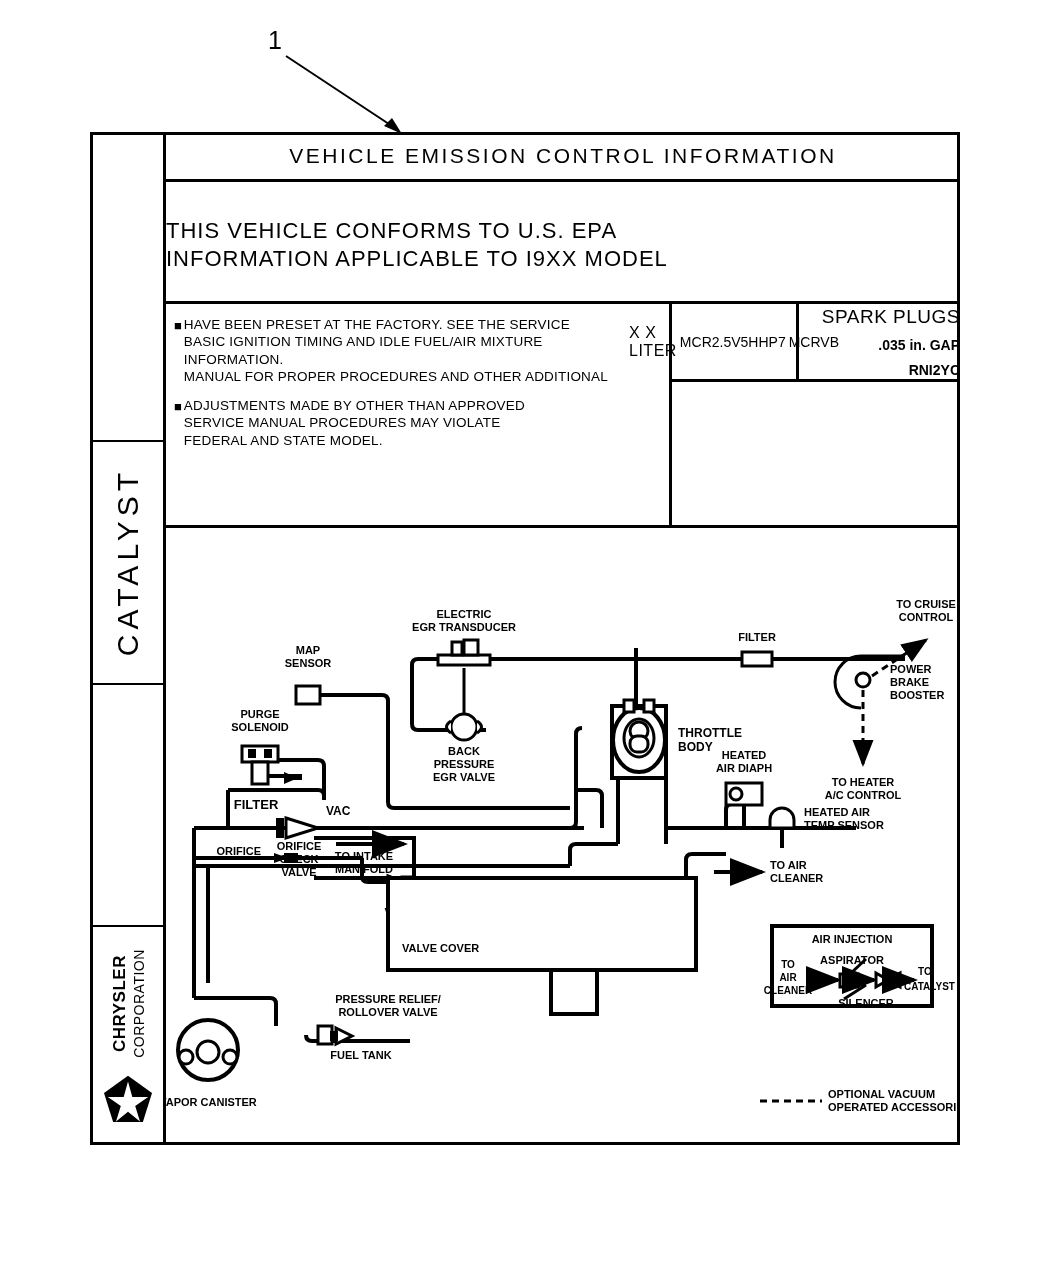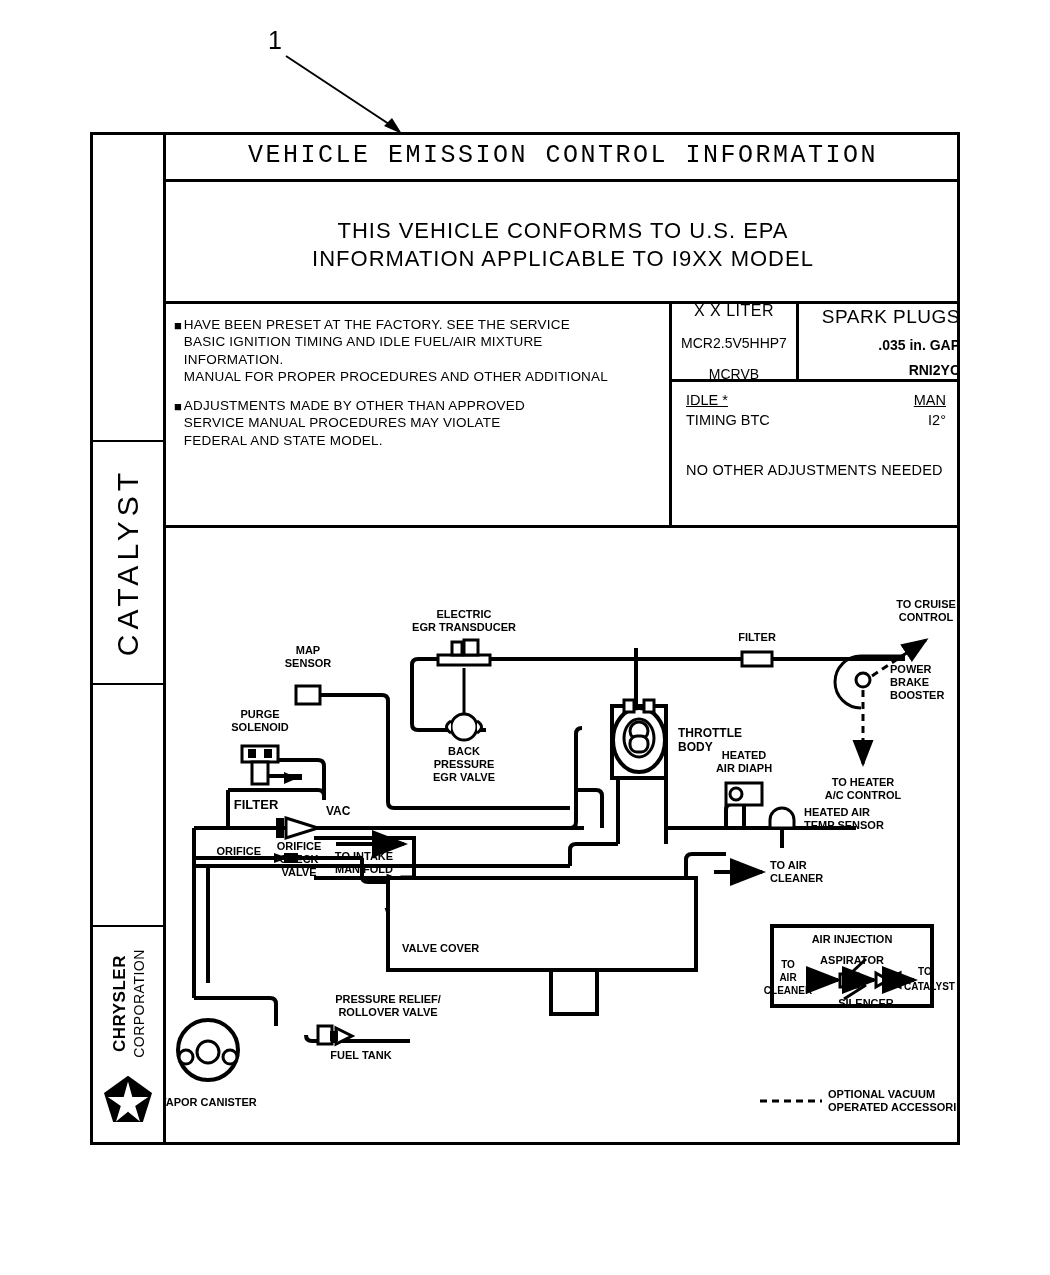--- a/index.html
+++ b/index.html
@@ -34,43 +34,43 @@
         display:flex;flex-direction:column;align-items:center;gap:1px;}
   #chrysler-name{font-size:17px;font-weight:bold;letter-spacing:.5px;}
   #chrysler-corp{font-size:14px;letter-spacing:.5px;}
   #pentastar{position:absolute;left:14px;top:150px;width:48px;height:52px;}
 
   
   .rc{left:166px;}
   #title-row{top:132px;width:794px;height:50px;
              border-bottom:3px solid #000;box-sizing:border-box;
              display:flex;align-items:center;justify-content:center;}
-  #title-row div{font-size:25px;letter-spacing:2.5px;font-family:Liberation Mono, monospace;}
+  #title-row div{font-size:21px;letter-spacing:2.5px;}
 
   #conformance-row{top:182px;width:794px;height:122px;
         border-bottom:3px solid #000;box-sizing:border-box;
-        display:flex;flex-direction:column;align-items:center;
+        display:flex;flex-direction:column;
         justify-content:center;gap:2px;padding-top:6px;}
   #conformance-row div{font-size:22px;letter-spacing:1px;line-height:1.18;}
 
   
   #spec-band{top:304px;width:794px;height:224px;
              border-bottom:3px solid #000;box-sizing:border-box;}
   #spec-left{position:absolute;left:0;top:0;width:506px;height:100%;
              border-right:3px solid #000;box-sizing:border-box;padding:12px 6px 0 8px;}
   .bullet-para{display:flex;gap:2px;margin-bottom:12px;}
   .bullet-para .bullet{font-size:13px;line-height:1;padding-top:3px;}
   .bullet-para .lines div{font-size:13.5px;line-height:1.28;letter-spacing:.2px;}
   #caution-line{font-size:13.5px;letter-spacing:.2px;padding-left:8px;margin-top:16px;}
 
   #spec-right{position:absolute;left:506px;top:0;width:288px;height:100%;}
   #spec-right-top{position:absolute;left:0;top:0;width:288px;height:78px;
         border-bottom:3px solid #000;box-sizing:border-box;display:flex;}
   #engine-cell{width:127px;border-right:3px solid #000;box-sizing:border-box;
-        display:flex;flex-direction:column;align-items:center;justify-content:center;gap:15px;}
+        display:flex;align-items:center;justify-content:center;gap:3px;}
   #engine-cell .hdr{font-size:16px;letter-spacing:.5px;}
   #engine-cell .v{font-size:14px;}
   #plug-cell{flex:1;display:flex;flex-direction:column;
         align-items:flex-end;justify-content:center;gap:9px;}
   #plug-cell .hdr{font-size:19px;letter-spacing:.5px;}
   #plug-cell .v{font-size:14px;font-weight:bold;}
 
   #idle-block{position:absolute;left:0;top:78px;width:288px;height:146px;padding:10px 14px;
         box-sizing:border-box;}
   .idle-row{display:flex;justify-content:space-between;align-items:baseline;}
@@ -152,31 +152,20 @@
         <div class="hdr">X X LITER</div>
         <div class="v">MCR2.5V5HHP7</div>
         <div class="v">MCRVB</div>
       </div>
       <div id="plug-cell">
         <div class="hdr">SPARK PLUGS</div>
         <div class="v">.035 in. GAP</div>
         <div class="v">RNI2YC</div>
       </div>
     </div>
-    <div id="idle-block">
-      <div class="idle-row">
-        <div class="l u">IDLE *</div>
-        <div class="r u">MAN</div>
-      </div>
-      <div class="idle-row" style="margin-top:4px;">
-        <div class="l">TIMING BTC</div>
-        <div class="r">I2°</div>
-      </div>
-      <div id="no-other">NO OTHER ADJUSTMENTS NEEDED</div>
-    </div>
   </div>
 </div>
 
 <div class="abs rc" id="diagram-pane">
 <svg viewBox="0 0 794 617" xmlns="http://www.w3.org/2000/svg" font-family="Liberation Sans, sans-serif" font-weight="bold">
   <defs>
     <marker id="ar" markerWidth="9" markerHeight="9" refX="8" refY="4.5" orient="auto">
       <polygon points="0,1 9,4.5 0,8" fill="#000"></polygon>
     </marker>
   </defs>

